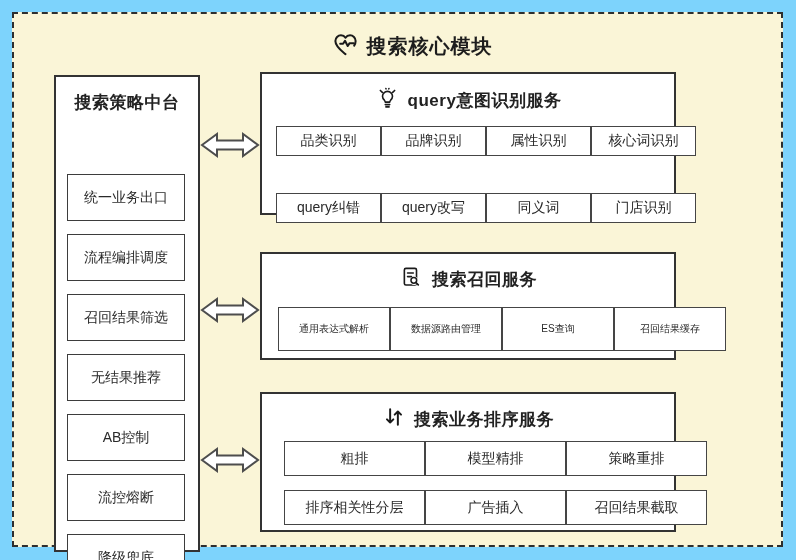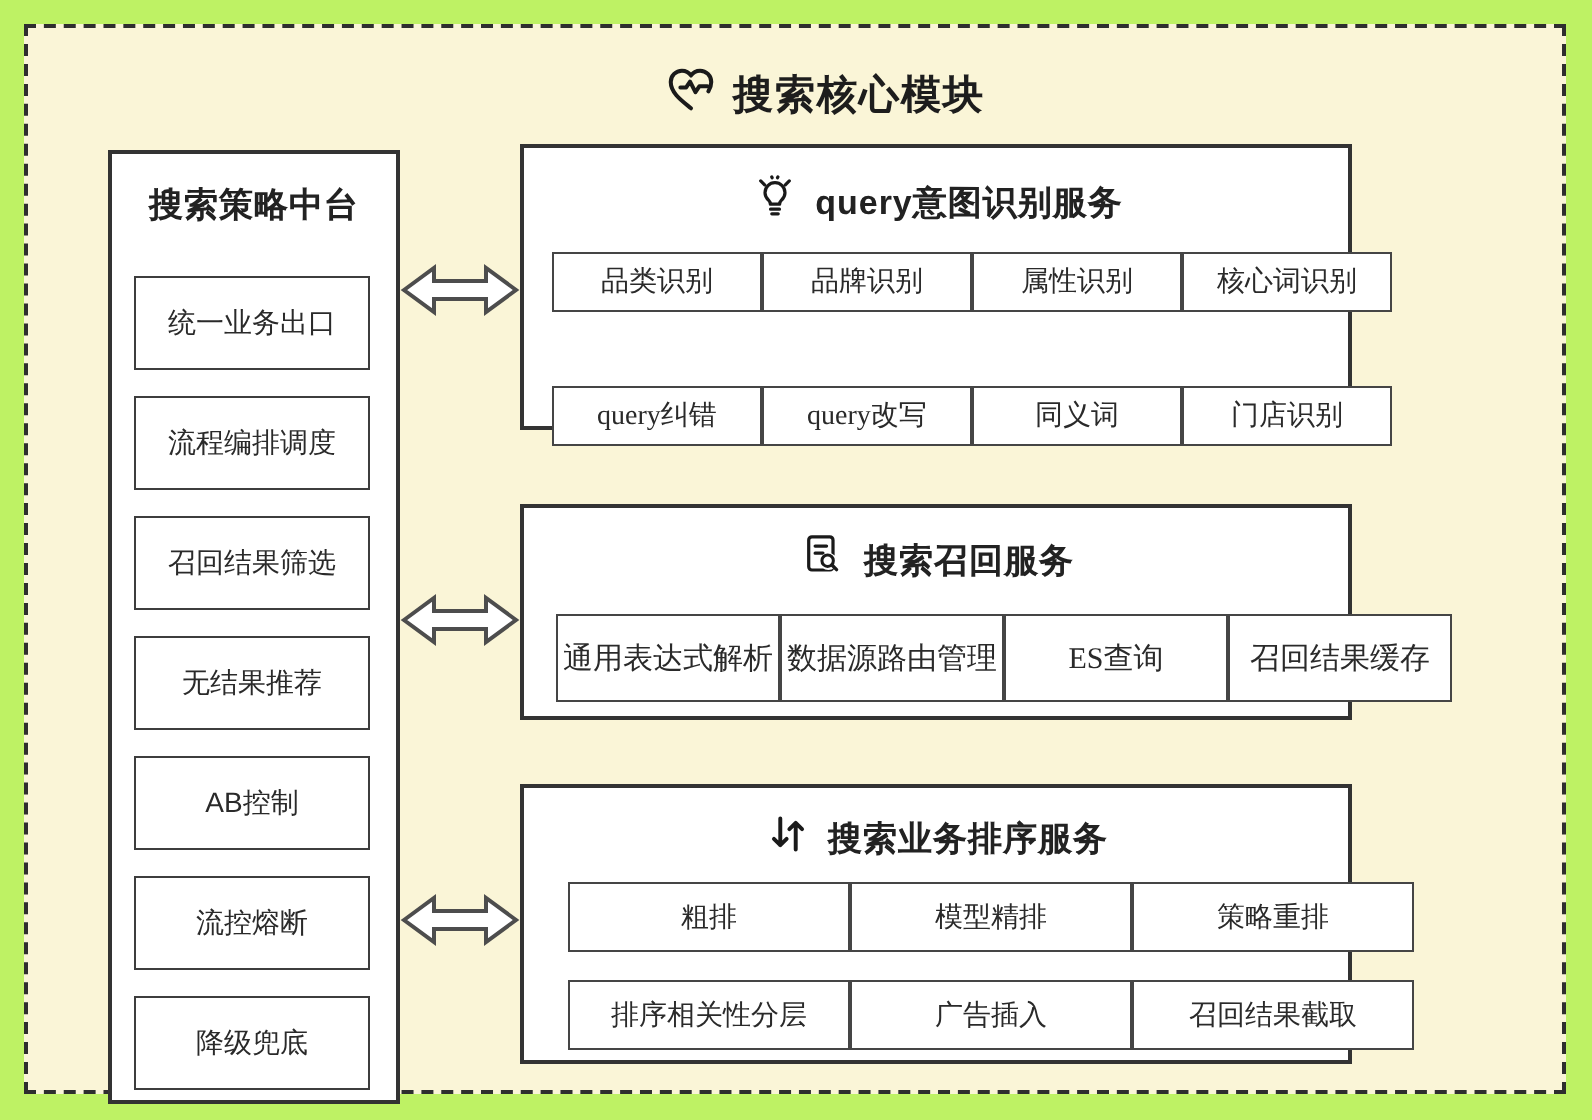--- a/index.html
+++ b/index.html
@@ -4,21 +4,21 @@
 <style>
   html, body { margin: 0; padding: 0; }
   body {
     font-family: "Liberation Sans", "DejaVu Sans", sans-serif;
     background: #000;
   }
   #stage {
     position: relative;
     width: 796px;
     height: 560px;
-    background: #bef264;
+    background: #7dd3fc;
     overflow: hidden;
   }
   #canvas {
     position: absolute;
     left: 12px; top: 12px; right: 13px; bottom: 13px;
     background: #FAF5D7;
     border: 2px dashed #2e2e2e;
     box-sizing: border-box;
   }
   
@@ -47,21 +47,21 @@
     font-size: 17px; font-weight: 700; color: #222;
     letter-spacing: 0.5px;
   }
   .sidebar-item {
     position: absolute;
     left: 11px; width: 118px; height: 47px;
     background: #fff;
     border: 1.5px solid #3d3d3d;
     box-sizing: border-box;
     display: flex; align-items: center; justify-content: center;
-    font-size: 14px; color: #2a2a2a;
+    font-size: 14px; color: #2a2a2a; margin-top: 36px;
   }
   
   .panel {
     position: absolute;
     left: 246px; width: 416px;
     background: #fff;
     border: 2px solid #333;
     box-sizing: border-box;
   }
   .panel-header {
@@ -80,24 +80,23 @@
     display: flex; justify-content: space-between;
     box-sizing: border-box;
   }
   .chip {
     background: #fff;
     border: 1.5px solid #454545;
     box-sizing: border-box;
     display: flex; align-items: center; justify-content: center;
     font-size: 14px; color: #2a2a2a;
     flex: none;
-    font-family: Liberation Serif, serif;
   }
   .chip.w105 { width: 105px; height: 30px; }
-  .chip.w112 { width: 112px; height: 44px; font-size: 15px; }
+  .chip.w112 { width: 112px; height: 44px; font-size: 10px; }
   .chip.w141 { width: 141px; height: 35px; }
   
   .arrow {
     position: absolute;
     left: 185px; width: 62px; height: 36px;
   }
   .icon { display: block; flex: none; }
 </style>
 </head>
 <body>

